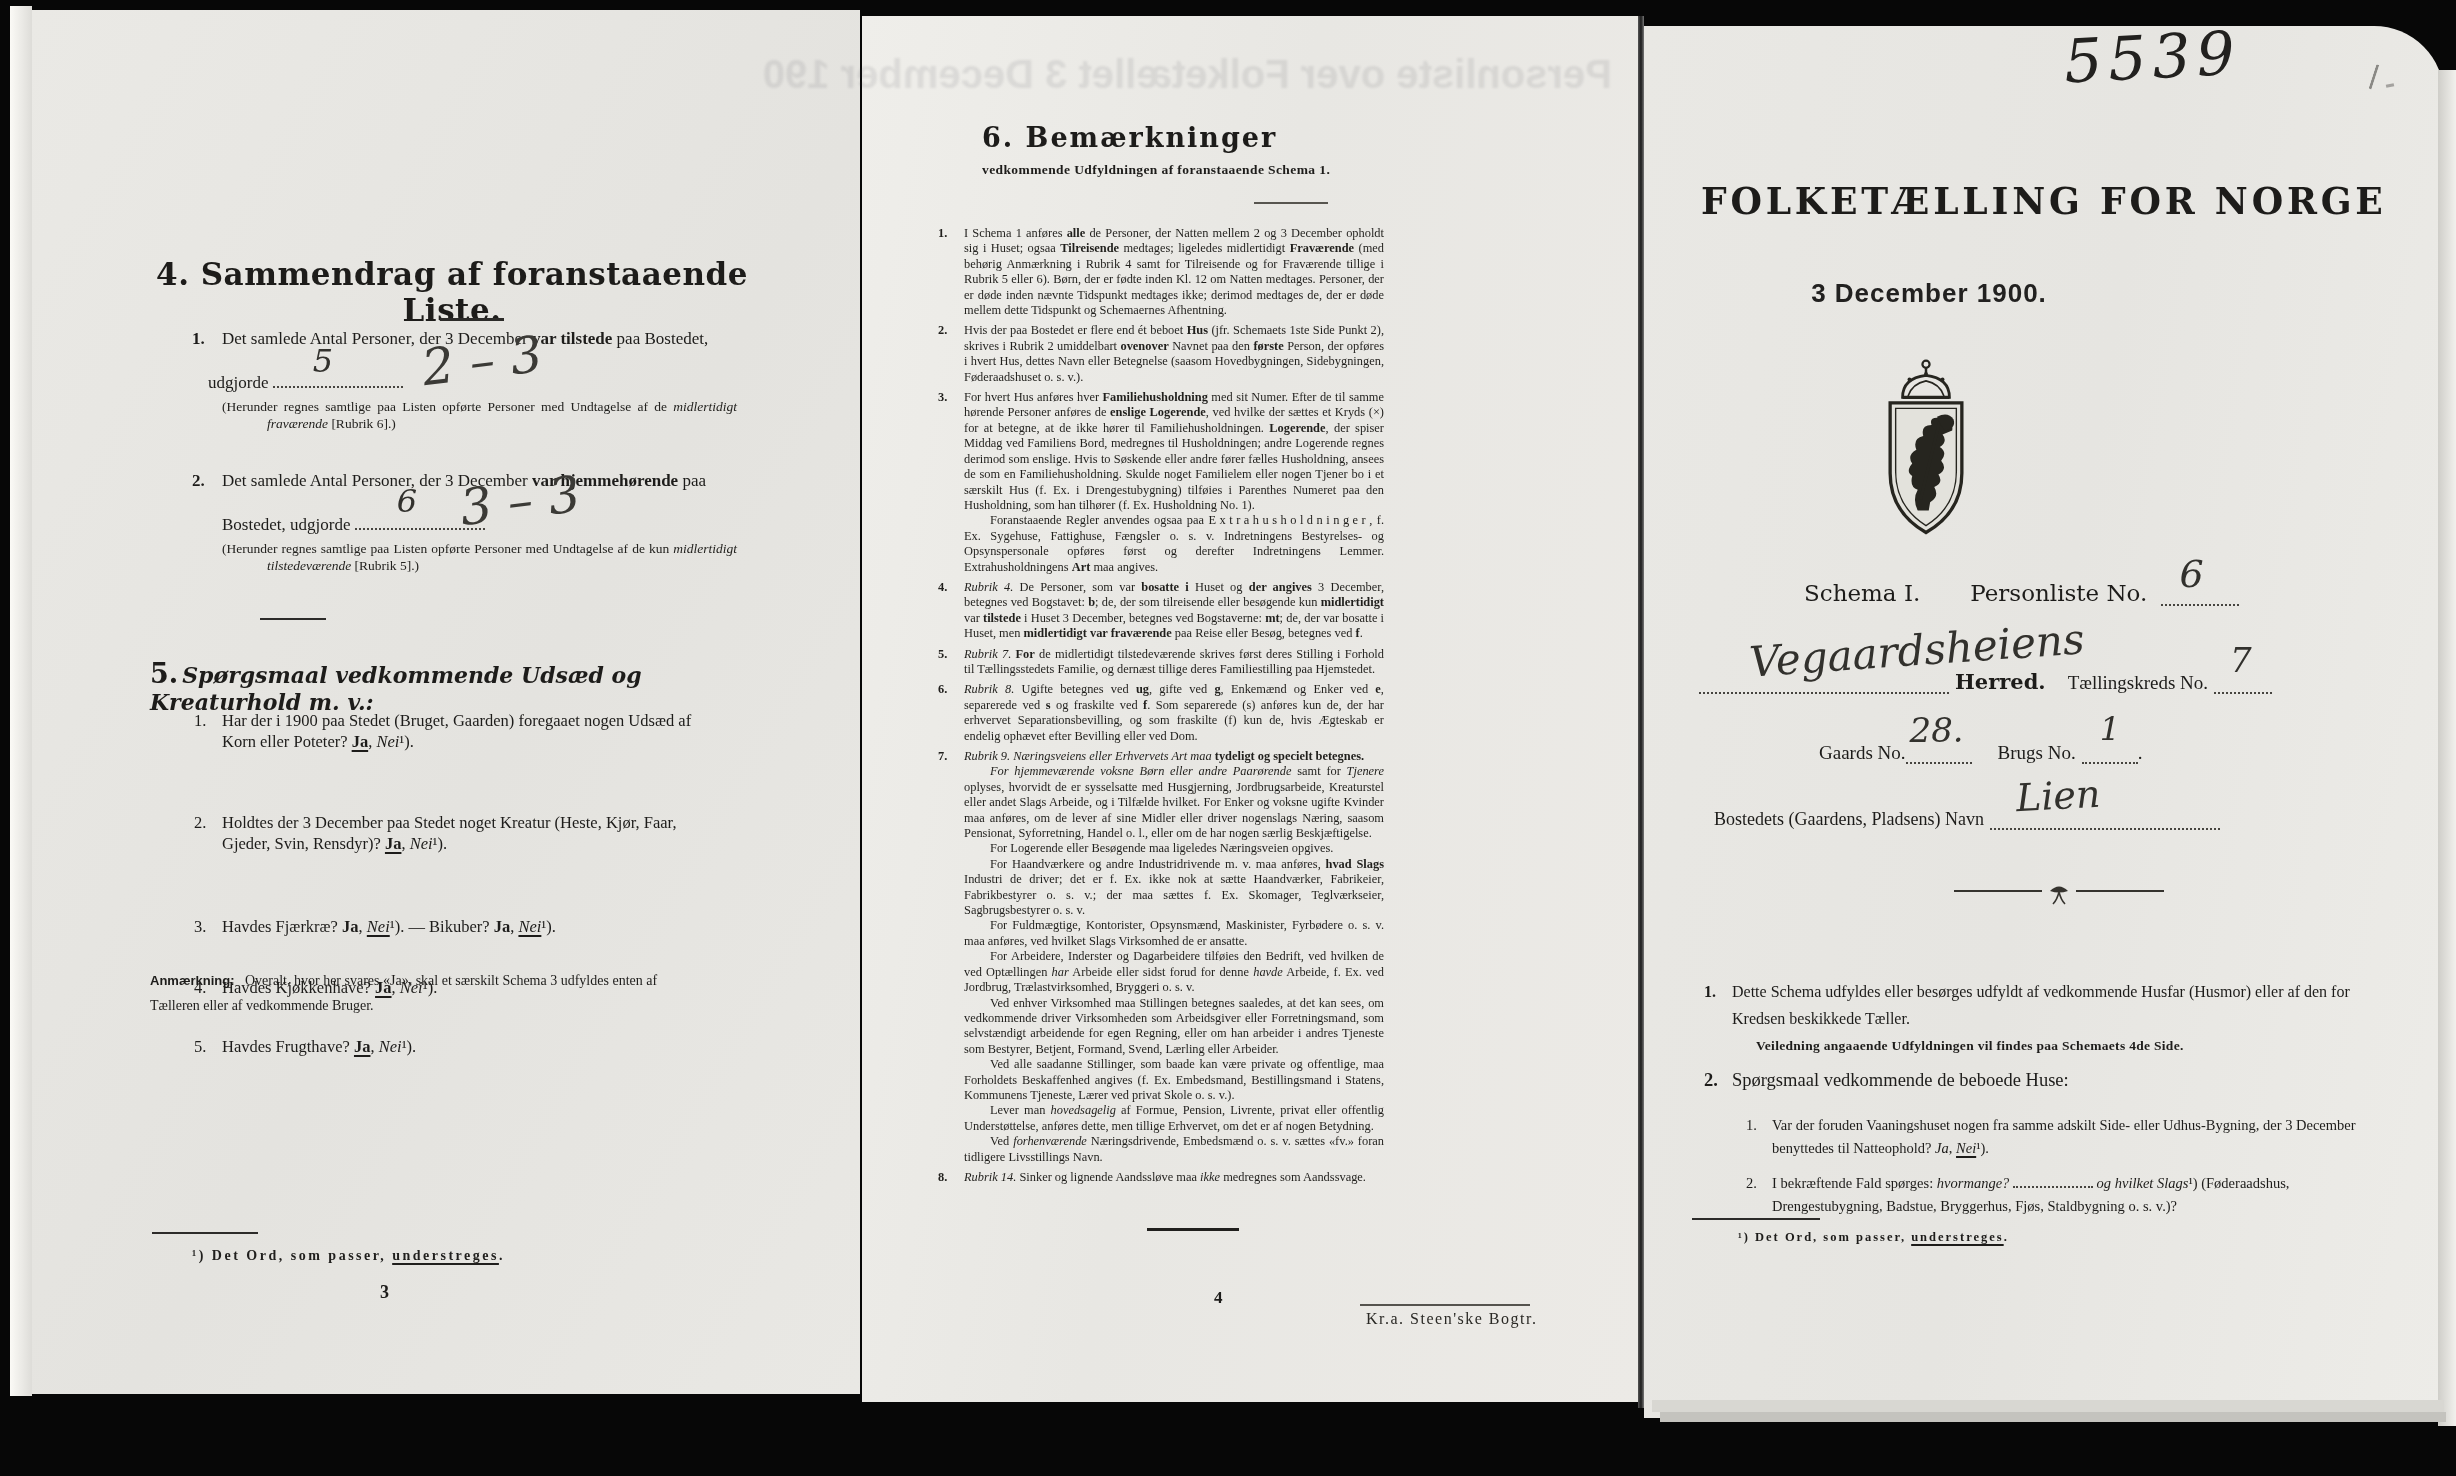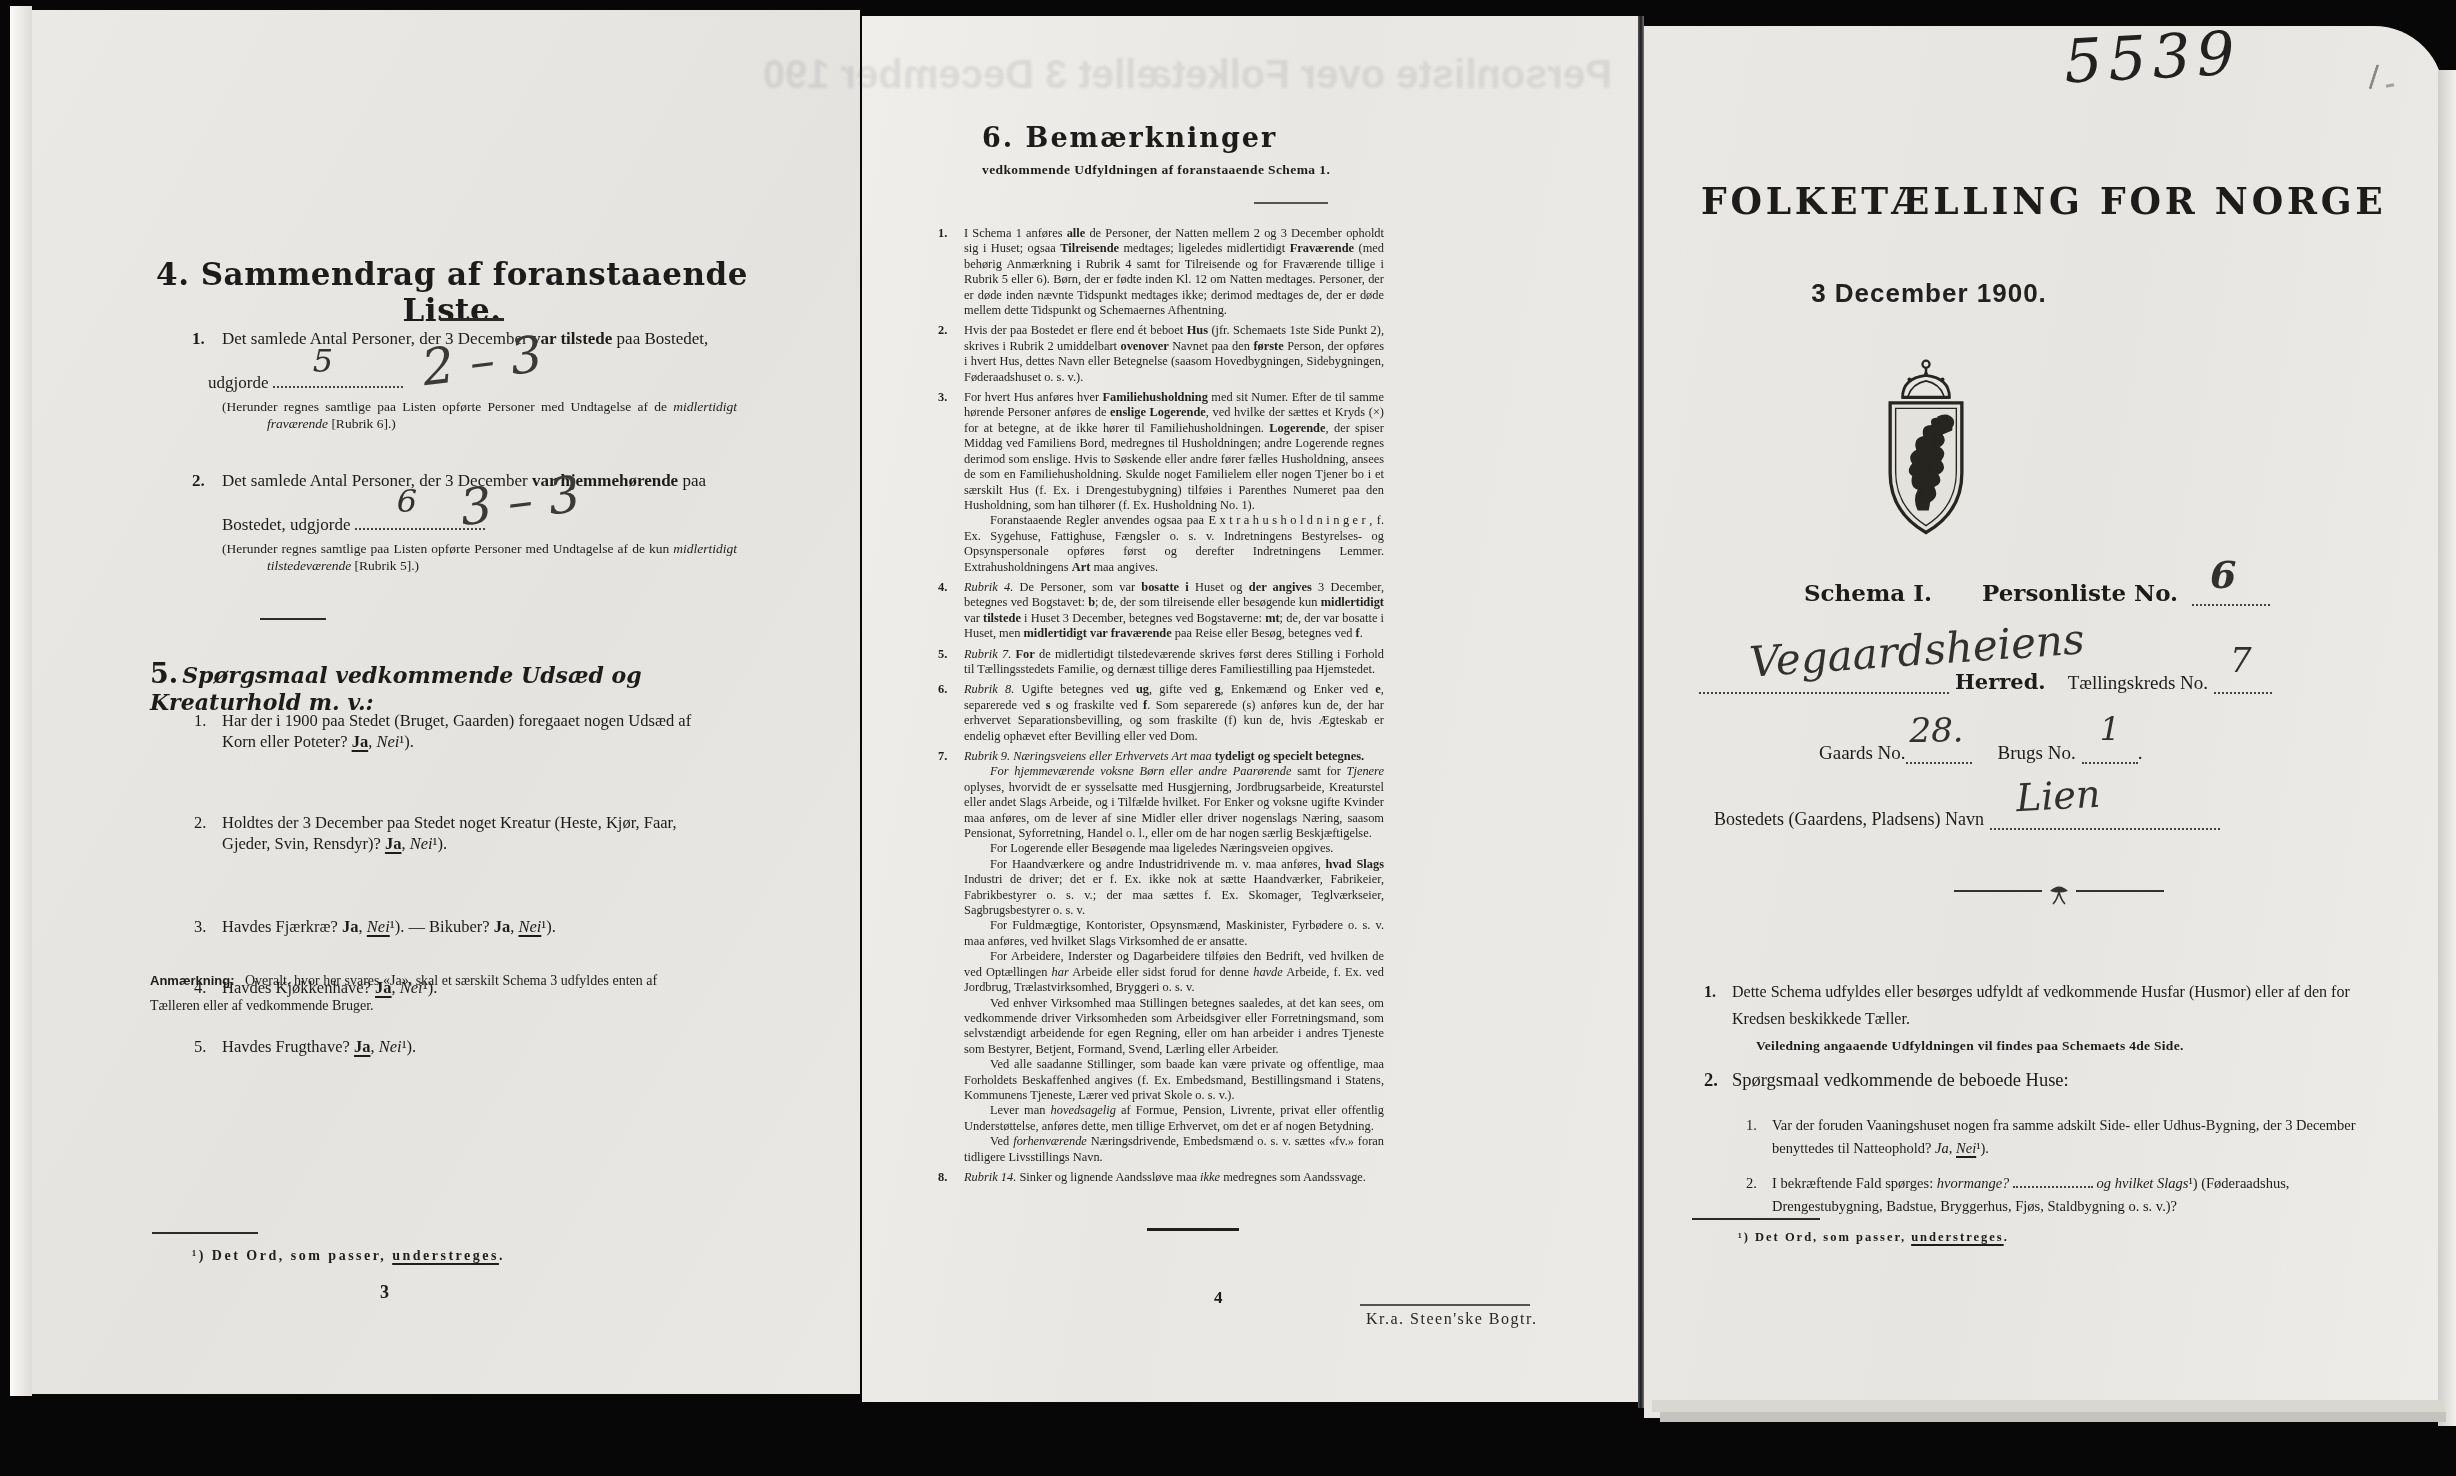--- a/index.html
+++ b/index.html
@@ -62,21 +62,21 @@
   #hw-5539{left:420px;top:-4px;font-size:60px;letter-spacing:6px;transform:rotate(-3deg);color:#22211f;}
   #ink-mark{left:728px;top:40px;width:14px;height:26px;
     border-left:3px solid rgba(60,58,54,.55);transform:rotate(18deg);border-radius:2px;}
   #ink-mark2{left:742px;top:58px;width:8px;height:3px;background:rgba(60,58,54,.4);transform:rotate(-12deg);}
   #r-title{left:45px;top:152px;width:480px;text-align:center;transform:scaleX(.95);
     font:bold 38px "DejaVu Serif",serif;letter-spacing:4px;white-space:nowrap;}
   #r-date{left:45px;top:252px;width:480px;text-align:center;
     font:bold 26px "Liberation Sans",sans-serif;letter-spacing:1px;color:#222120;}
   #r-arms{left:212px;top:330px;}
   .r-line{display:flex;align-items:flex-end;position:absolute;font-family:"Liberation Serif",serif;}
-  #r-schema{left:160px;top:548px;font-size:23px;font-weight:bold;font-family:"DejaVu Serif",serif;gap:6px;}
+  #r-schema{left:160px;top:548px;font-size:23px;font-weight:normal;font-family:"DejaVu Serif",serif;gap:6px;}
   #r-herred{left:55px;top:640px;font-size:19px;}
   #r-gaards{left:175px;top:710px;font-size:19px;}
   #r-bosted{left:70px;top:778px;font-size:18px;}
   .bold{font-weight:bold;}
   #r-orn{left:310px;top:856px;}
   .r-note{position:absolute;font-size:16px;line-height:27px;width:625px;}
   .r-no{position:absolute;left:-28px;font-weight:bold;}
   #r-note1{left:88px;top:952px;}
   #r-veiledning{left:112px;top:1012px;font:bold 13.5px "Liberation Serif",serif;letter-spacing:.3px;}
   #r-note2-head{left:88px;top:1044px;font-size:18.5px;position:absolute;}

